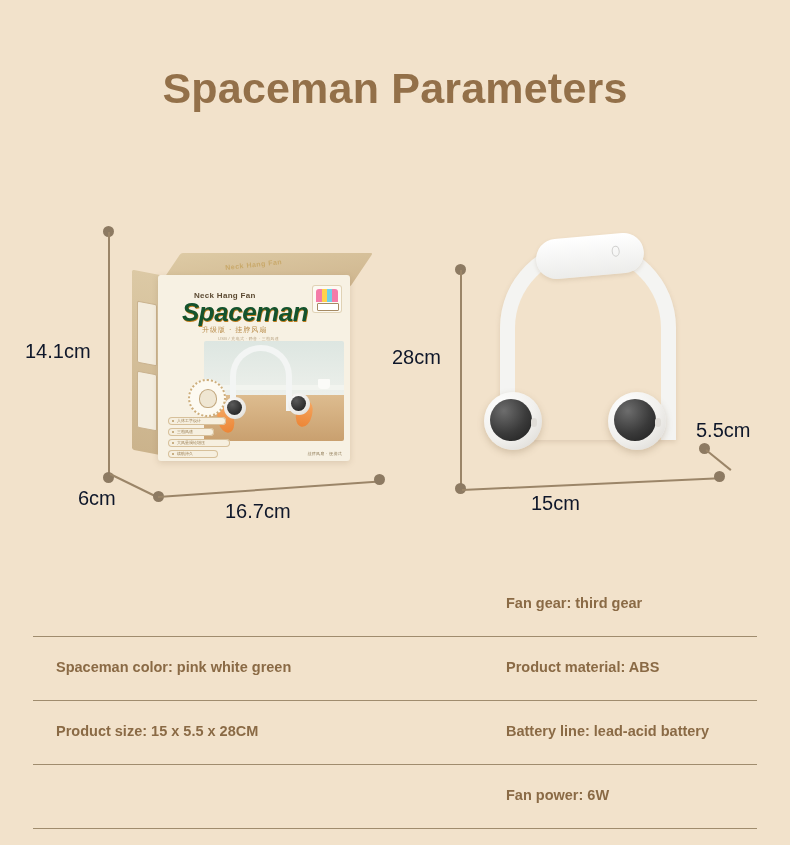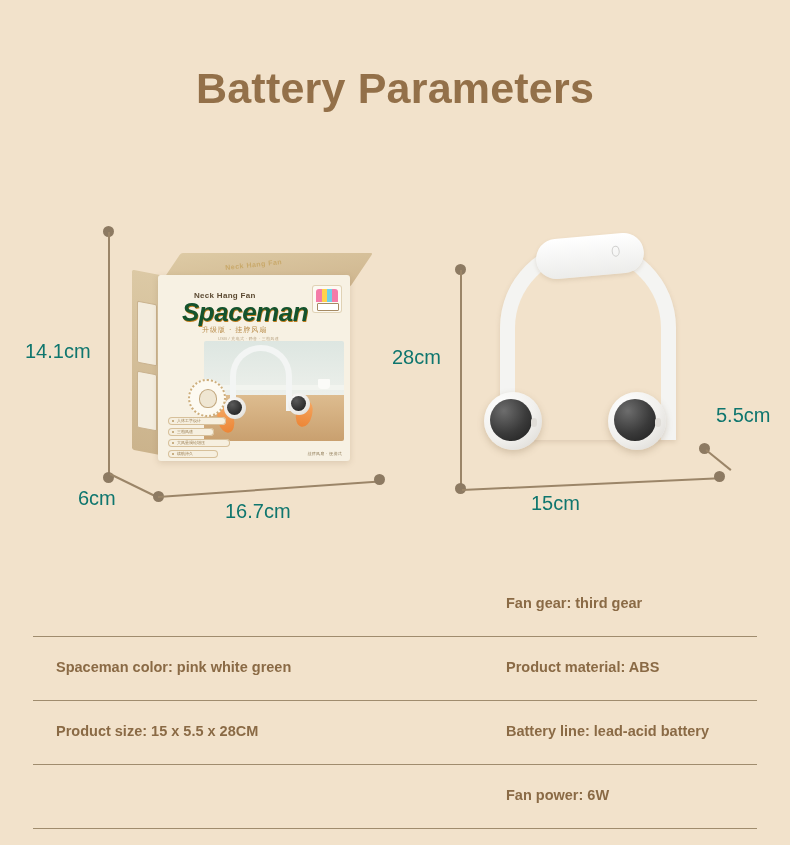--- a/index.html
+++ b/index.html
@@ -44,21 +44,21 @@
   .dot {
     position: absolute;
     width: 11px;
     height: 11px;
     border-radius: 50%;
     background: #8d7a62;
   }
   .dim-label {
     position: absolute;
     font-size: 20px;
-    color: #0f766e;
+    color: #0f172a;
     font-family: "Liberation Sans", sans-serif;
     white-space: nowrap;
   }
   .diag {
     position: absolute;
     height: 2px;
     background: #9b8568;
     transform-origin: 0 50%;
   }
 
@@ -413,21 +413,21 @@
     font-weight: bold;
     color: #8a6a45;
     white-space: nowrap;
   }
   .prow .cellL { left: 23px; }
   .prow .cellR { left: 473px; }
 </style>
 </head>
 <body>
 
-<div class="page-title">Battery Parameters</div>
+<div class="page-title">Spaceman Parameters</div>
 
 <div class="figures">
 
   <div>
 
     <div class="dot" style="left:103px; top:26px;"></div>
     <div class="v-line" style="left:107.5px; top:32px; height:245px;"></div>
     <div class="dot" style="left:103px; top:272px;"></div>
     <div class="dim-label" style="left:25px; top:140px;">14.1cm</div>
 
@@ -512,21 +512,21 @@
         <div class="btn"></div>
       </div>
     </div>
 
     <div class="diag" style="left:462px; top:289px; width:258px; transform: rotate(-2.6deg);"></div>
     <div class="dot" style="left:714px; top:271px;"></div>
     <div class="dim-label" style="left:531px; top:292px;">15cm</div>
 
     <div class="dot" style="left:699px; top:243px;"></div>
     <div class="diag" style="left:706px; top:249px; width:32px; transform: rotate(39deg);"></div>
-    <div class="dim-label" style="left:696px; top:204px;margin-left:20px;">5.5cm</div>
+    <div class="dim-label" style="left:696px; top:219px;">5.5cm</div>
   </div>
 </div>
 
 <div class="params">
   <div class="prow">
     <div class="cellR">Fan gear: third gear</div>
   </div>
   <div class="prow">
     <div class="cellL">Spaceman color: pink white green</div>
     <div class="cellR">Product material: ABS</div>

